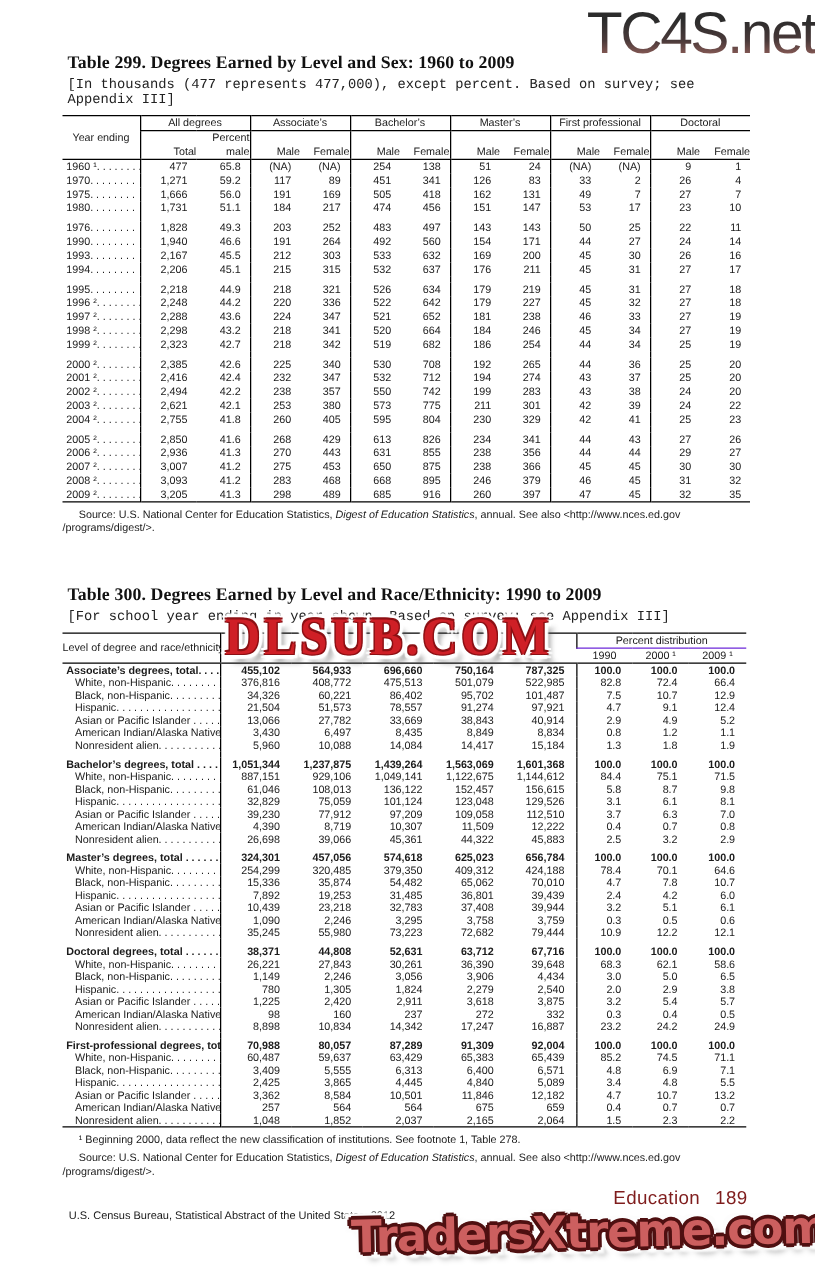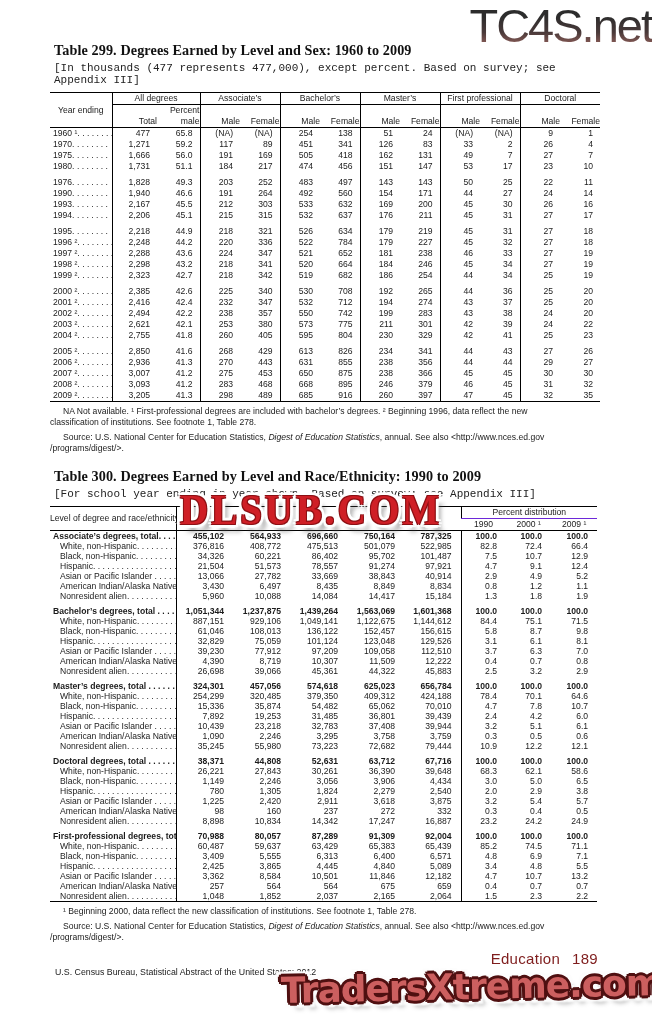--- a/index.html
+++ b/index.html
@@ -297,21 +297,21 @@
             <td class="num bl">27</td>
             <td class="num">18</td>
           </tr>
           <tr>
             <td class="stub">1996 ². . . . . . . .</td>
             <td class="num bl">2,248</td>
             <td class="num">44.2</td>
             <td class="num bl">220</td>
             <td class="num">336</td>
             <td class="num bl">522</td>
-            <td class="num">784</td>
+            <td class="num">642</td>
             <td class="num bl">179</td>
             <td class="num">227</td>
             <td class="num bl">45</td>
             <td class="num">32</td>
             <td class="num bl">27</td>
             <td class="num">18</td>
           </tr>
           <tr>
             <td class="stub">1997 ². . . . . . . .</td>
             <td class="num bl">2,288</td>
@@ -533,22 +533,20 @@
             <td class="num bl">260</td>
             <td class="num">397</td>
             <td class="num bl">47</td>
             <td class="num">45</td>
             <td class="num bl">32</td>
             <td class="num">35</td>
           </tr>
         </tbody>
     </table>
 
-    <p class="fnote">NA Not available. ¹ First-professional degrees are included with bachelor’s degrees. ² Beginning 1996, data reflect the new
-classification of institutions. See footnote 1, Table 278.</p>
     <p class="fnote"><span>Source: U.S. National Center for Education Statistics, </span><span class="ital">Digest of Education Statistics</span><span>, annual. See also &lt;http://www.nces.ed.gov
 /programs/digest/&gt;.</span></p>
   </div>
 
   <div class="sec" id="sec300">
     <h1 class="tbl-title">Table 300. Degrees Earned by Level and Race/Ethnicity: 1990 to 2009</h1>
     <p class="bracket">[For school year ending in year shown. Based on survey; see Appendix III]</p>
 
     <table class="tbl" id="t300">
       <colgroup>

